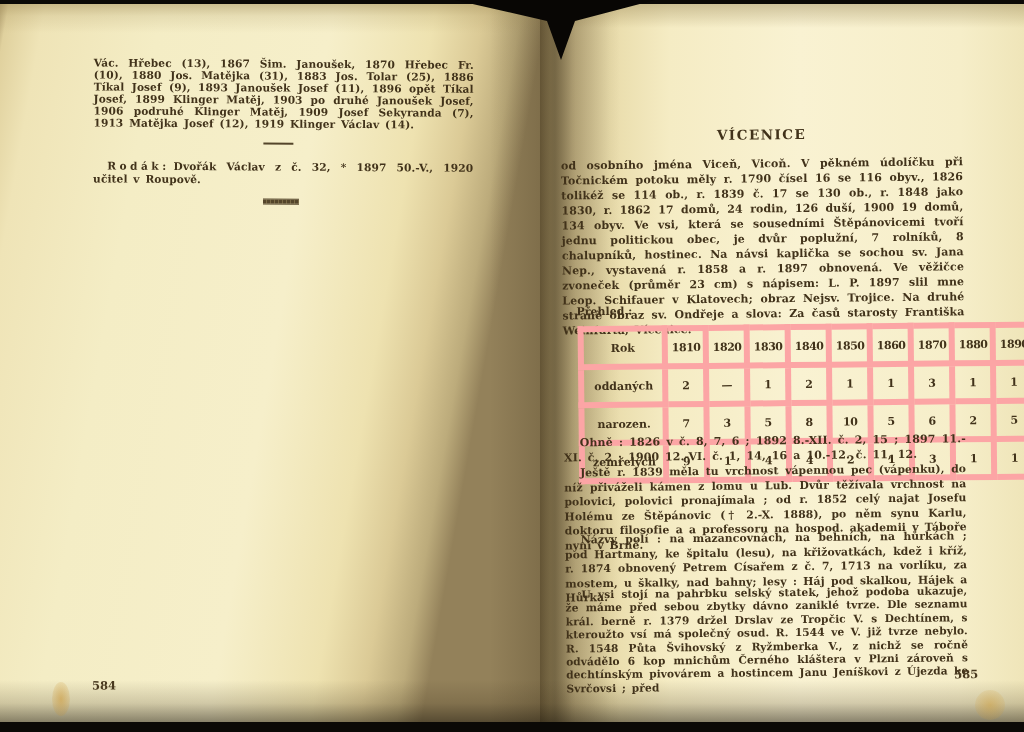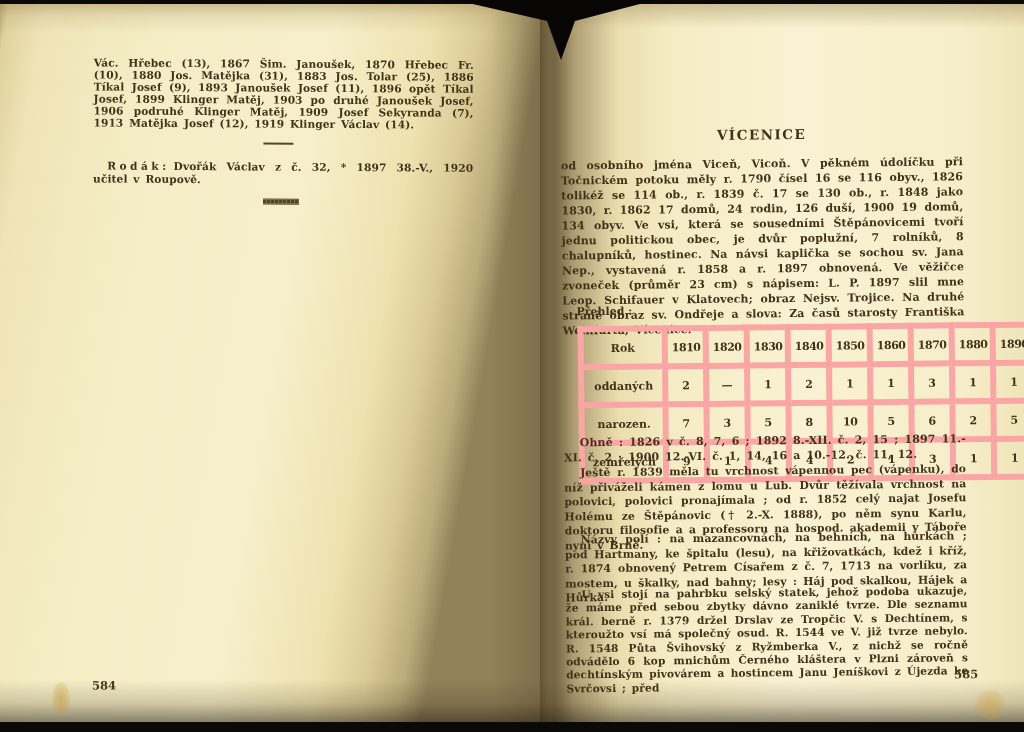--- a/index.html
+++ b/index.html
@@ -97,21 +97,21 @@
 
   <div class="page-left"></div>
   <div class="page-right"></div>
   <div class="gutter"></div>
   <div class="top-black"></div>
   <div class="spine-notch"></div>
 
   <div class="left-content">
     <p class="par left-par">Vác. Hřebec (13), 1867 Šim. Janoušek, 1870 Hřebec Fr. (10), 1880 Jos. Matějka (31), 1883 Jos. Tolar (25), 1886 Tíkal Josef (9), 1893 Janoušek Josef (11), 1896 opět Tíkal Josef, 1899 Klinger Matěj, 1903 po druhé Janoušek Josef, 1906 podruhé Klinger Matěj, 1909 Josef Sekyranda (7), 1913 Matějka Josef (12), 1919 Klinger Václav (14).</p>
     <div class="rule-thin"></div>
-    <p class="par rodak"><span class="rodak-label">Rodák:</span><span>Dvořák Václav z č. 32, * 1897 38.-V., 1920 učitel v Roupově.</span></p>
+    <p class="par rodak"><span class="rodak-label">Rodák:</span><span>Dvořák Václav z č. 32, * 1897 50.-V., 1920 učitel v Roupově.</span></p>
     <div class="rule-thick"></div>
     <div class="pgnum pgnum-left">584</div>
   </div>
 
   <div class="right-content">
     <div class="heading">VÍCENICE</div>
     <p class="par intro">od osobního jména Viceň, Vicoň. V pěkném údolíčku při Točnickém potoku měly r. 1790 čísel 16 se 116 obyv., 1826 tolikéž se 114 ob., r. 1839 č. 17 se 130 ob., r. 1848 jako 1830, r. 1862 17 domů, 24 rodin, 126 duší, 1900 19 domů, 134 obyv. Ve vsi, která se sousedními Štěpánovicemi tvoří jednu politickou obec, je dvůr poplužní, 7 rolníků, 8 chalupníků, hostinec. Na návsi kaplička se sochou sv. Jana Nep., vystavená r. 1858 a r. 1897 obnovená. Ve věžičce zvoneček (průměr 23 cm) s nápisem: L. P. 1897 slil mne Leop. Schifauer v Klatovech; obraz Nejsv. Trojice. Na druhé straně obraz sv. Ondřeje a slova: Za časů starosty Františka Weinfurta, Vícenice.</p>
     <p class="prehled">Přehled :</p>
 
     <table class="stat-table">

